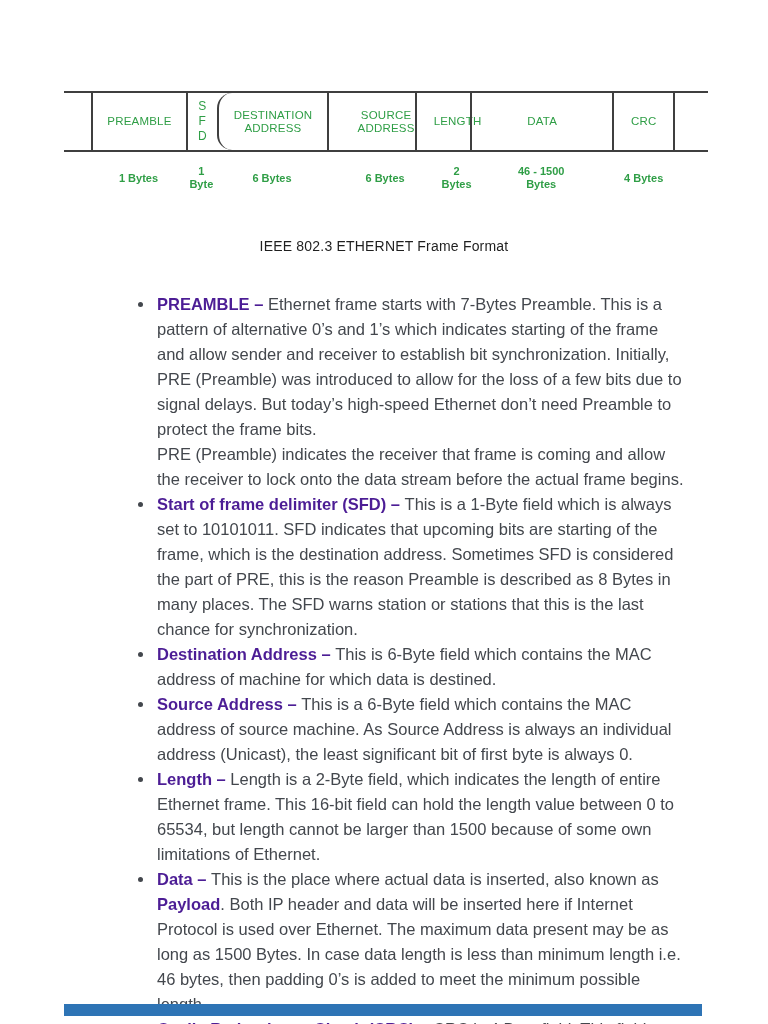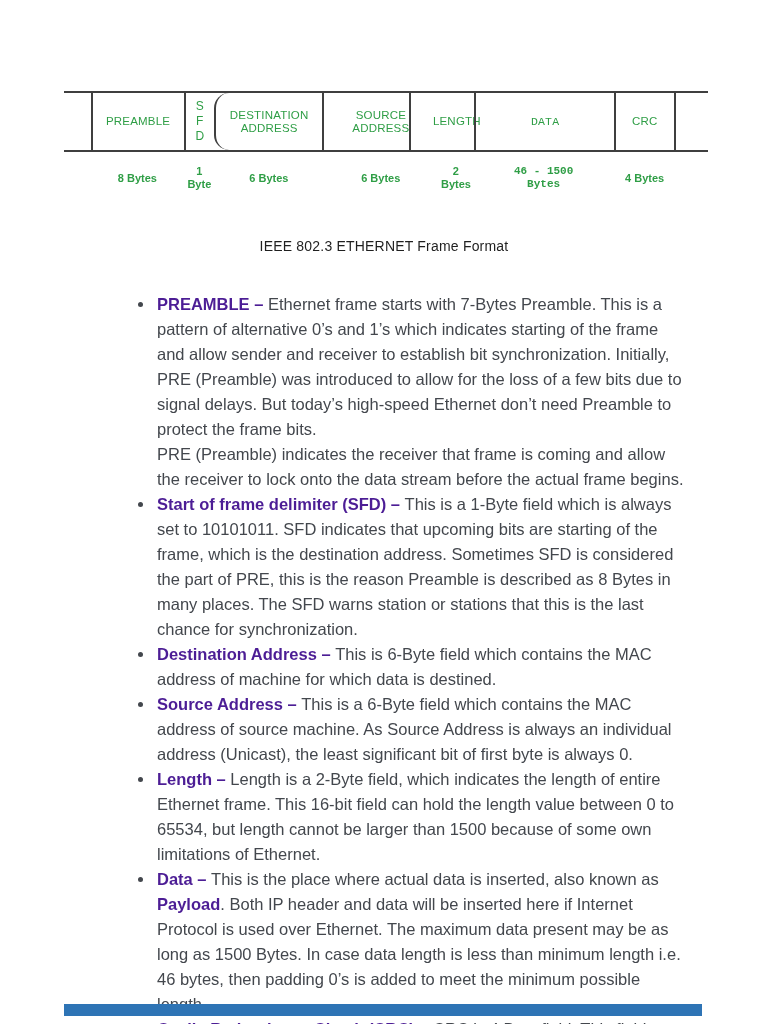--- a/index.html
+++ b/index.html
@@ -11,21 +11,21 @@
   .diagram { position:absolute; left:64px; top:91px; width:644px; }
   .cells-row { display:flex; align-items:stretch; height:61px;
                border-top:2px solid #3f3f3f; border-bottom:2px solid #3f3f3f; }
   .gap-lead { width:28px; }
   .gap-tail { width:34px; }
   .cell { display:flex; align-items:center; justify-content:center;
           border-left:2px solid #3f3f3f; text-align:center;
           color:#2f9e46; font-size:11.5px; font-weight:500; line-height:13px; letter-spacing:.2px; }
   .cell.last { border-right:2px solid #3f3f3f; }
   .c1 { width:98px; } .c2 { width:32px; } .c3 { width:114px;border-radius:15px; } .c4 { width:90px;padding-left:28px; }
-  .c5 { width:65px;padding-left:28px; } .c6 { width:147px;font-family:Liberation Mono, monospace; } .c7 { width:65px; }
+  .c5 { width:55px;padding-left:28px; } .c6 { width:147px; } .c7 { width:65px; }
   .stacked { white-space:pre-line; font-size:12px; line-height:15px; }
 
   .bytes-row { display:flex; align-items:center; margin-top:10px; min-height:32px; }
   .byte-slot { display:flex; align-items:center; justify-content:center; text-align:center;
                color:#2f9e46; font-size:11px; font-weight:bold; line-height:13px; }
   .byte-slot .wrapcap { display:inline-block; max-width:64px; }
 
   
   .caption { position:absolute; left:0; top:238px; width:768px; text-align:center;
              color:#1f1f1f; font-size:14px; letter-spacing:.2px; }
@@ -73,21 +73,21 @@
           <span>DATA</span>
         </div>
       <div class="cell c7 last">
           <span>CRC</span>
         </div>
       <div class="gap-tail"></div>
     </div>
     <div class="bytes-row">
       <div class="gap-lead"></div>
       <div class="byte-slot c1">
-          <span>8 Bytes</span>
+          <span>1 Bytes</span>
         </div>
       <div class="byte-slot c2">
           <span>1 Byte</span>
         </div>
       <div class="byte-slot c3">
           <span>6 Bytes</span>
         </div>
       <div class="byte-slot c4">
           <span>6 Bytes</span>
         </div>

